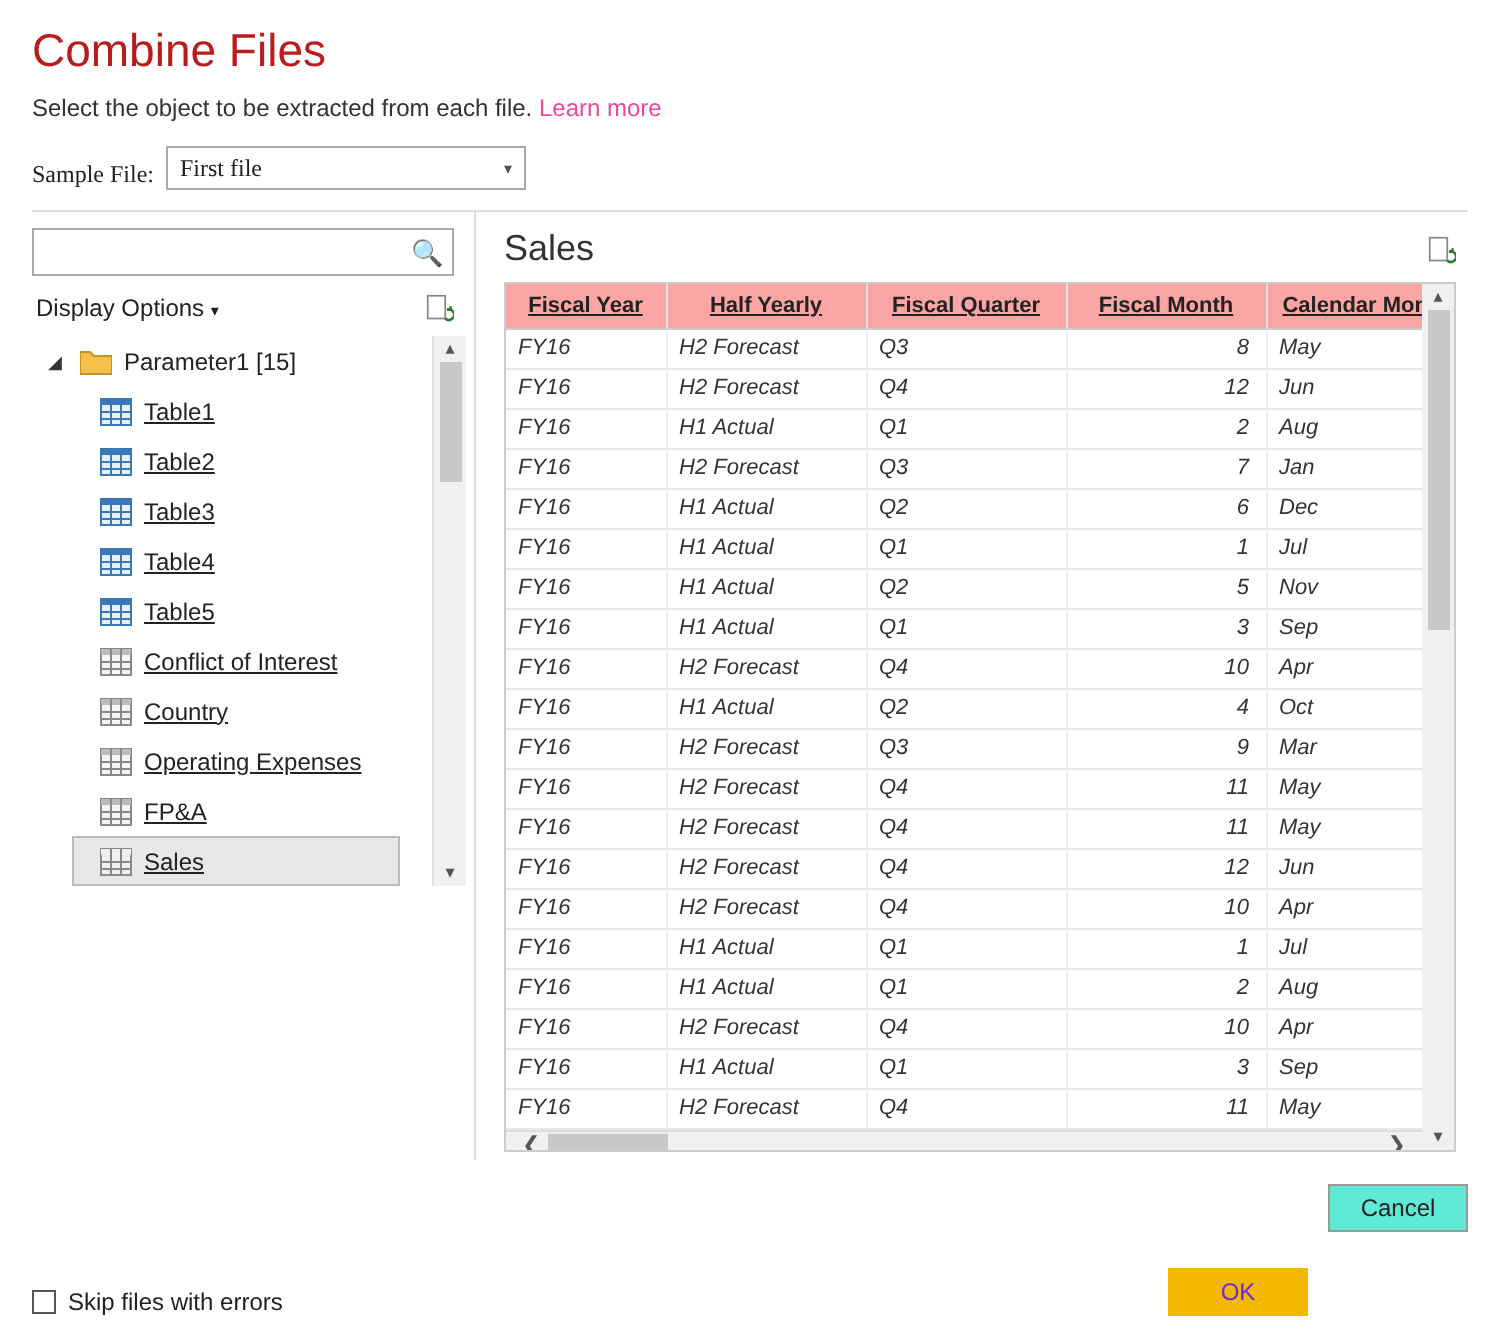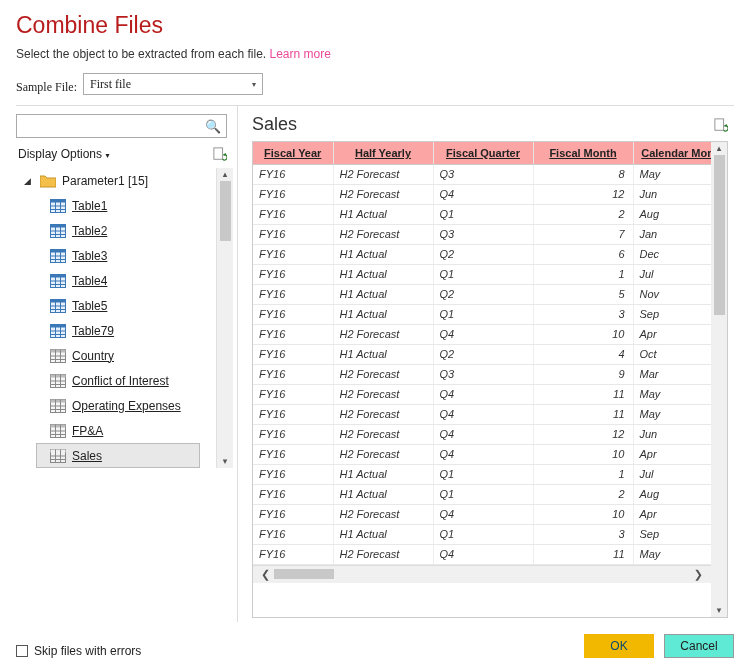--- a/index.html
+++ b/index.html
@@ -208,21 +208,22 @@
     min-width: 70px; height: 24px;
     border: 1px solid #999;
     background: #5eead4;
     font-size: 12px;
     cursor: pointer;
     display:flex; align-items:center; justify-content:center;
   }
   .btn.primary {
     background: #f2b800;
     border-color: #f2b800;
-    color: #0c4a6e;
+    color: #6d28d9;
+    margin-top: 42px;
   }
 </style>
 </head>
 <body>
 
 <div class="dialog">
 
   <div class="title">Combine Files</div>
 
   <div class="subtitle">
@@ -317,50 +318,39 @@
     <rect x="0.5" y="0.5" width="15" height="3" fill="#3b78b8"></rect>
     <line x1="5.5" y1="0.5" x2="5.5" y2="13.5" stroke="#3b78b8"></line>
     <line x1="10.5" y1="0.5" x2="10.5" y2="13.5" stroke="#3b78b8"></line>
     <line x1="0.5" y1="7" x2="15.5" y2="7" stroke="#3b78b8"></line>
     <line x1="0.5" y1="10.5" x2="15.5" y2="10.5" stroke="#3b78b8"></line>
   </svg>
                 <span>Table5</span>
               </div>
               <div class="tree-row child">
                 <svg class="tbl-icon" viewBox="0 0 16 14">
-    <rect x="0.5" y="0.5" width="15" height="13" fill="#e6f0fa" stroke="#3b78b8"></rect>
-    <rect x="0.5" y="0.5" width="15" height="3" fill="#3b78b8"></rect>
-    <line x1="5.5" y1="0.5" x2="5.5" y2="13.5" stroke="#3b78b8"></line>
-    <line x1="10.5" y1="0.5" x2="10.5" y2="13.5" stroke="#3b78b8"></line>
-    <line x1="0.5" y1="7" x2="15.5" y2="7" stroke="#3b78b8"></line>
-    <line x1="0.5" y1="10.5" x2="15.5" y2="10.5" stroke="#3b78b8"></line>
-  </svg>
-                <span>Table79</span>
-              </div>
-              <div class="tree-row child">
-                <svg class="tbl-icon" viewBox="0 0 16 14">
     <rect x="0.5" y="0.5" width="15" height="13" fill="#f5f5f5" stroke="#888"></rect>
     <rect x="0.5" y="0.5" width="15" height="3" fill="#bbb"></rect>
     <line x1="5.5" y1="0.5" x2="5.5" y2="13.5" stroke="#888"></line>
     <line x1="10.5" y1="0.5" x2="10.5" y2="13.5" stroke="#888"></line>
     <line x1="0.5" y1="7" x2="15.5" y2="7" stroke="#888"></line>
     <line x1="0.5" y1="10.5" x2="15.5" y2="10.5" stroke="#888"></line>
   </svg>
-                <span>Country</span>
+                <span>Conflict of Interest</span>
               </div>
               <div class="tree-row child">
                 <svg class="tbl-icon" viewBox="0 0 16 14">
     <rect x="0.5" y="0.5" width="15" height="13" fill="#f5f5f5" stroke="#888"></rect>
     <rect x="0.5" y="0.5" width="15" height="3" fill="#bbb"></rect>
     <line x1="5.5" y1="0.5" x2="5.5" y2="13.5" stroke="#888"></line>
     <line x1="10.5" y1="0.5" x2="10.5" y2="13.5" stroke="#888"></line>
     <line x1="0.5" y1="7" x2="15.5" y2="7" stroke="#888"></line>
     <line x1="0.5" y1="10.5" x2="15.5" y2="10.5" stroke="#888"></line>
   </svg>
-                <span>Conflict of Interest</span>
+                <span>Country</span>
               </div>
               <div class="tree-row child">
                 <svg class="tbl-icon" viewBox="0 0 16 14">
     <rect x="0.5" y="0.5" width="15" height="13" fill="#f5f5f5" stroke="#888"></rect>
     <rect x="0.5" y="0.5" width="15" height="3" fill="#bbb"></rect>
     <line x1="5.5" y1="0.5" x2="5.5" y2="13.5" stroke="#888"></line>
     <line x1="10.5" y1="0.5" x2="10.5" y2="13.5" stroke="#888"></line>
     <line x1="0.5" y1="7" x2="15.5" y2="7" stroke="#888"></line>
     <line x1="0.5" y1="10.5" x2="15.5" y2="10.5" stroke="#888"></line>
   </svg>

